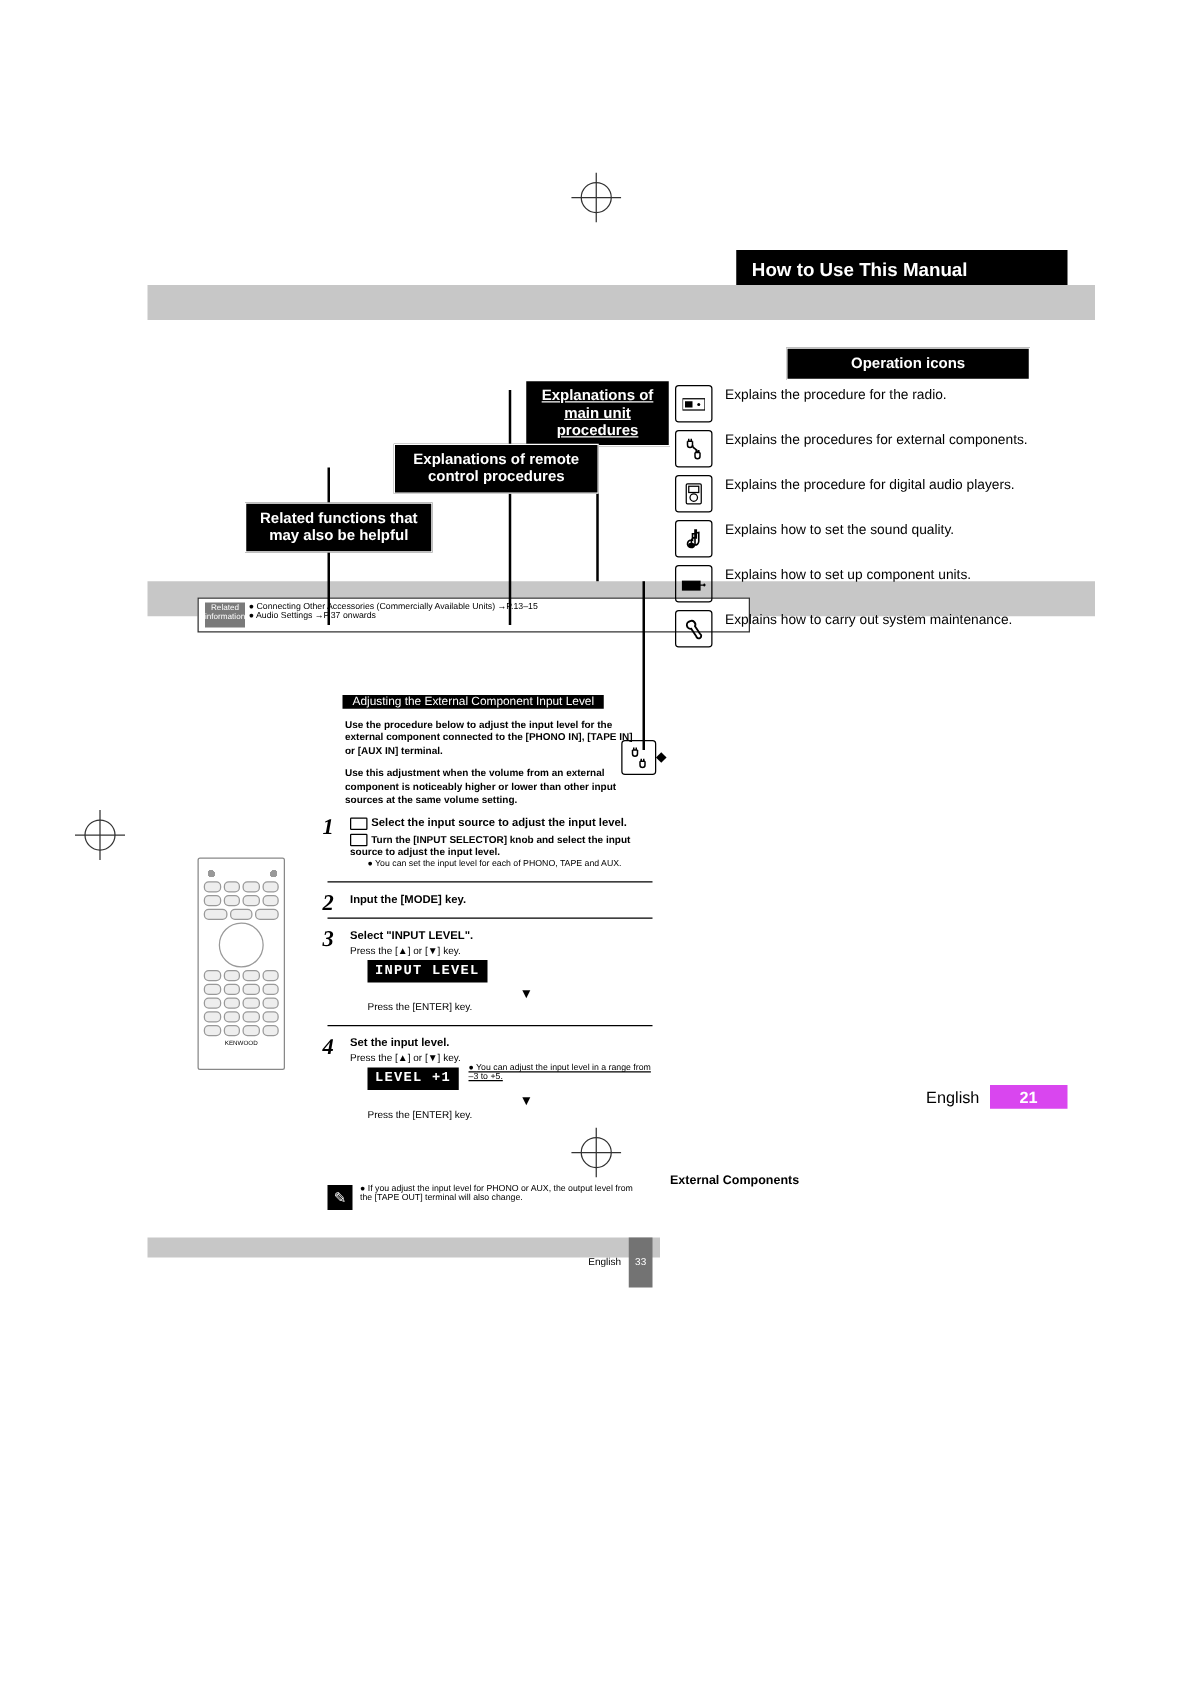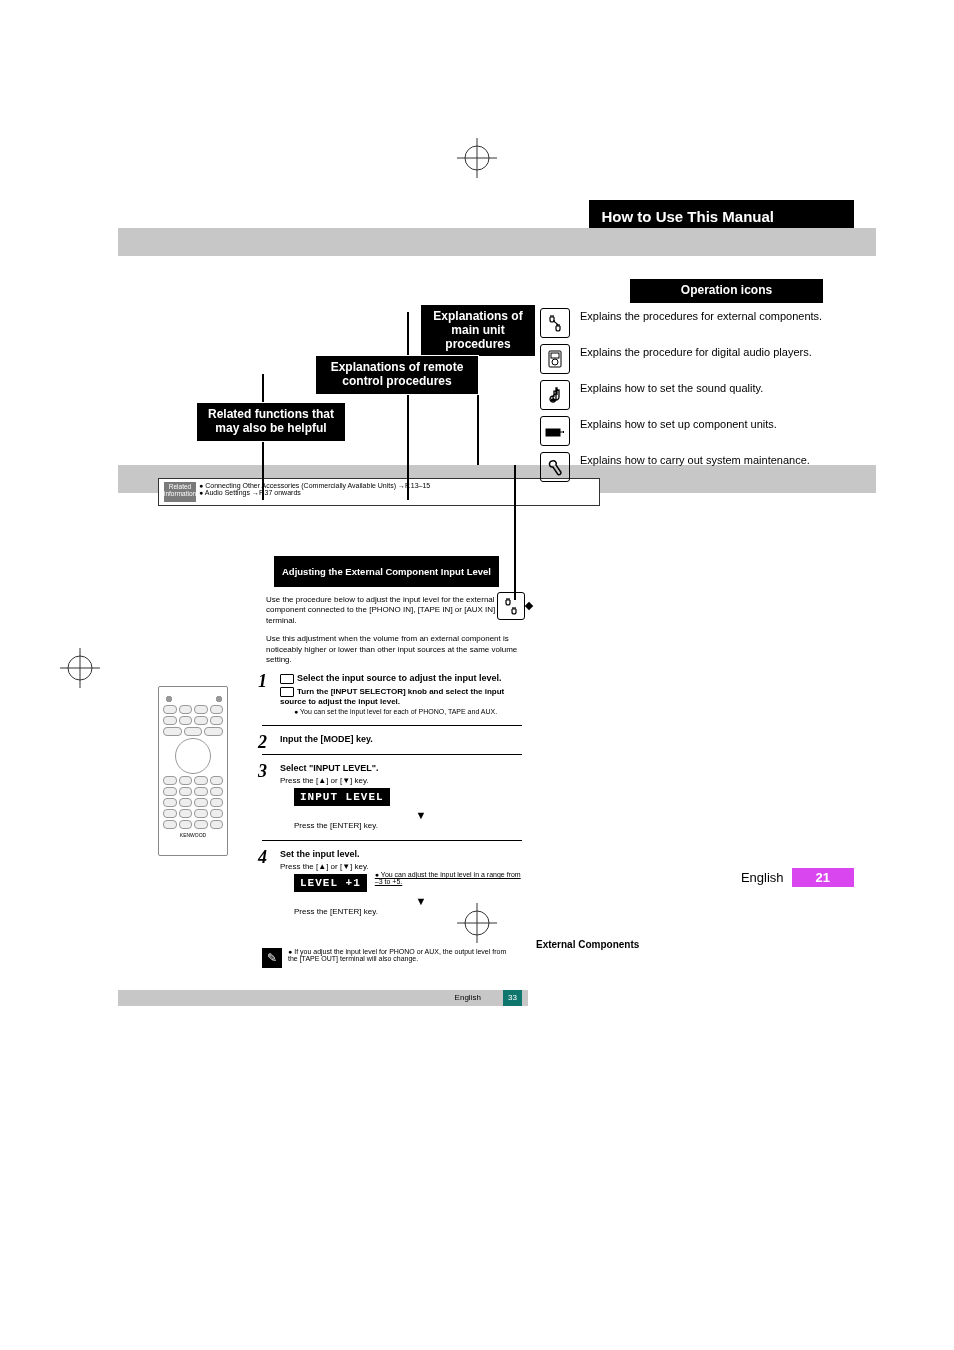--- a/index.html
+++ b/index.html
@@ -48,21 +48,21 @@
   color: #fff;
   font-size: 12px;
   font-weight: bold;
   text-align: center;
   padding: 5px 10px;
   border: 1.5px solid #fff;
   line-height: 1.15;
   z-index: 5;
 }
 .lab-ops { right: 130px; top: 278px; width: 195px; }
-.lab-main { left: 420px; top: 304px; width: 116px; }
+.lab-main { left: 420px; top: 304px; width: 116px; text-decoration: underline; }
 .lab-remote { left: 315px; top: 355px; width: 164px; }
 .lab-related { left: 196px; top: 402px; width: 150px; }
 
 .connector { position: absolute; background: #000; z-index: 2; }
 .conn-v-main { left: 407px; top: 312px; width: 2px; height: 188px; }
 .conn-v-remote { left: 262px; top: 374px; width: 2px; height: 126px; }
 .conn-v-1 { left: 477px; top: 355px; width: 2px; height: 110px; }
 .conn-v-2 { left: 514px; top: 465px; width: 2px; height: 135px; }
 
 .small-header { position: absolute; font-size: 10px; font-weight: bold; color: #000; }
@@ -114,30 +114,30 @@
 .manual-sub {
   position: absolute;
   left: 262px;
   top: 556px;
   width: 260px;
 }
 .sub-bar {
   display: inline-block;
   background: #000;
   color: #fff;
-  font-weight: bold;
+  font-weight: normal;
   font-size: 9.5px;
-  padding: 10px 8px;
+  padding: 0 8px;
   margin-left: 12px;
 }
 .sub-intro {
   font-size: 8px;
-  font-weight: normal;
+  font-weight: bold;
   line-height: 1.3;
-  margin: 8px 4px;
+  margin: 8px 14px;
 }
 .step-row { position: relative; padding-left: 18px; margin-bottom: 10px; }
 .step-num {
   position: absolute;
   left: -4px; top: -2px;
   font-family: cursive;
   font-size: 18px;
   font-style: italic;
   font-weight: bold;
 }
@@ -241,24 +241,24 @@
   width: 410px;
   height: 16px;
   background: #c7c7c7;
   text-align: right;
   font-size: 8px;
   padding-right: 6px;
   line-height: 16px;
 }
 .subpage-footer .pg {
   display: inline-block;
-  background: #0f766e;
-  color: #fff;
-  padding: 0 5px;
-  margin-left: 20px;
+  background: #737373;
+  color: #fff;
+  padding: 12px 5px;
+  margin-left: 4px;
 }
 
 .page-footer {
   position: absolute;
   right: 100px;
   bottom: 215px;
   font-size: 13px;
 }
 .page-footer .lang { margin-right: 8px; }
 .page-footer .num {
@@ -325,20 +325,30 @@
 
   <div class="related-info">
     <div class="tab">Related information</div>
     <ul>
       <li>Connecting Other Accessories (Commercially Available Units) →P.13–15</li>
       <li>Audio Settings →P.37 onwards</li>
     </ul>
   </div>
 
   <div class="op-icons">
+    <div class="op-row">
+      <div class="op-icon">
+        <svg width="18" height="12" viewBox="0 0 18 12">
+            <rect x="0" y="2" width="18" height="9" fill="none" stroke="#000"></rect>
+            <rect x="2" y="4" width="6" height="5" fill="#000"></rect>
+            <circle cx="13" cy="6.5" r="1.2" fill="#000"></circle>
+          </svg>
+      </div>
+      <div class="op-text">Explains the procedure for the radio.</div>
+    </div>
     <div class="op-row">
       <div class="op-icon">
         <svg width="18" height="18" viewBox="0 0 18 18" stroke="#000" fill="none" stroke-width="1.2">
             <path d="M4 3v3a2 2 0 004 0V3M4 3h4M5 1v2M7 1v2"></path>
             <path d="M10 12v3a2 2 0 004 0v-3M10 12h4M11 10v2M13 10v2"></path>
             <path d="M8 6c0 4 4 2 4 6" stroke-dasharray="0"></path>
           </svg>
       </div>
       <div class="op-text">Explains the procedures for external components.</div>
     </div>

